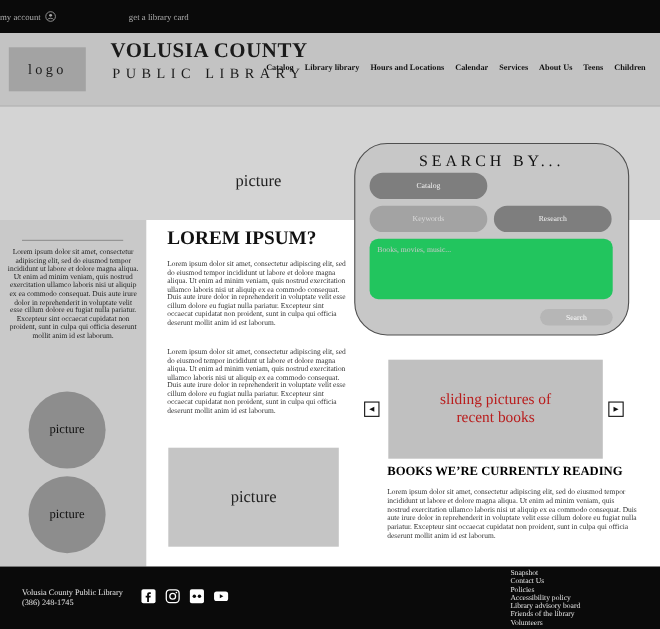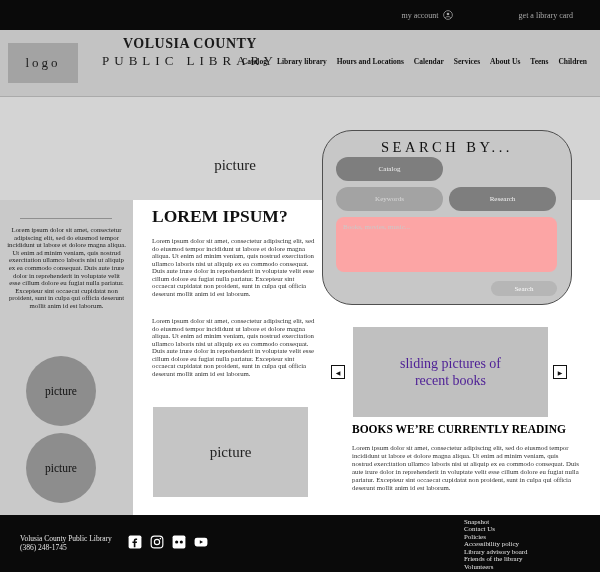--- a/index.html
+++ b/index.html
@@ -5,37 +5,37 @@
   * { margin:0; padding:0; box-sizing:border-box; }
   html,body { background:#888; }
   body { font-family:"Liberation Serif", serif; }
   #page {
     position:relative; width:600px; height:572px; margin:0 auto;
     background:#ffffff; overflow:hidden;
   }
   
   .topbar {
     position:absolute; left:0; top:0; width:600px; height:30px;
-    background:#0a0a0a; display:flex; align-items:center; justify-content:flex-end;
+    background:#0a0a0a; display:flex; align-items:center; justify-content:flex-start;
     padding-right:27px; color:#a9a9a9; font-size:8px;
   }
   .account-group { display:flex; align-items:center; gap:4px; }
   .getcard { margin-left:66px; }
   
   .header {
     position:absolute; left:0; top:30px; width:600px; height:67px;
     background:#c3c3c3; border-bottom:1px solid #aaaaaa;
   }
   .logo-box {
     position:absolute; left:8px; top:13px; width:70px; height:40px;
     background:#a3a3a3; display:flex; align-items:center; justify-content:center;
     font-size:13px; letter-spacing:3px; color:#1a1a1a;
   }
   .title-block { position:absolute; left:88px; top:6px; width:204px; text-align:center; color:#1a1a1a; }
-  .title-1 { font-weight:bold; font-size:14px; letter-spacing:0.5px; white-space:nowrap; }
+  .title-1 { font-weight:bold; font-size:19px; letter-spacing:0.5px; white-space:nowrap; }
   .title-2 { font-size:13px; letter-spacing:5px; margin-top:1px; white-space:nowrap; }
   .nav { position:absolute; right:13px; top:27px; display:flex; gap:10px; }
   .nav span { font-size:7.5px; font-weight:bold; color:#111; white-space:nowrap; cursor:pointer; }
   
   .hero { position:absolute; left:0; top:97px; width:600px; height:103px; background:#d4d4d4; }
   .hero-label { position:absolute; left:0; top:60px; width:470px; text-align:center; font-size:15px; color:#222; }
   
   .sidebar { position:absolute; left:0; top:200px; width:133px; height:315px; background:#c9c9c9; }
   .sidebar-divider { position:absolute; left:20px; top:18px; width:92px; height:1px; background:#8f8f8f; }
   .sidebar-text {
@@ -68,35 +68,35 @@
     display:flex; align-items:center; justify-content:center;
     font-size:7px; cursor:pointer;
   }
   .pill-dark { background:#7e7e7e; color:#f2f2f2; }
   .pill-mid  { background:#a3a3a3; color:#d9d9d9; }
   .pill-catalog  { left:13px;  top:26px; }
   .pill-keywords { left:13px;  top:56px; }
   .pill-research { left:126px; top:56px; }
   .search-input {
     position:absolute; left:13px; top:86px; width:221px; height:55px;
-    background:#fca5a5; border:none; border-radius:8px; resize:none;
+    background:#22c55e; border:none; border-radius:8px; resize:none;
     padding:6px 7px; font-family:"Liberation Serif", serif; font-size:7px; color:#333;
   }
   .search-input::placeholder { color:#c9c9c9; opacity:1; }
   .search-btn {
     position:absolute; left:168px; top:150px; width:66px; height:15px;
     background:#b6b6b6; border-radius:8px; color:#fafafa; font-size:7px;
     display:flex; align-items:center; justify-content:center; cursor:pointer;text-align:right;
   }
   
   .carousel-box {
     position:absolute; left:353px; top:327px; width:195px; height:90px;
     background:#c0c0c0; display:flex; align-items:center; justify-content:center;
   }
-  .carousel-box span { width:120px; text-align:center; font-size:14px; line-height:17px; color:#4c1d95; }
+  .carousel-box span { width:120px; text-align:center; font-size:14px; line-height:17px; color:#b91c1c; }
   .arrow-btn {
     position:absolute; top:365px; width:14px; height:14px; background:#fff;
     border:1.5px solid #111; display:flex; align-items:center; justify-content:center;
     font-size:6px; color:#111; cursor:pointer;
   }
   .arrow-prev { left:331px; } .arrow-next { left:553px; }
   
   .reading-heading { position:absolute; left:352px; top:423px; font-size:11.5px; font-weight:bold; color:#000; white-space:nowrap; }
   .reading-para { position:absolute; left:352px; top:444px; width:227px; font-size:6.8px; line-height:7.9px; color:#333; }
   

